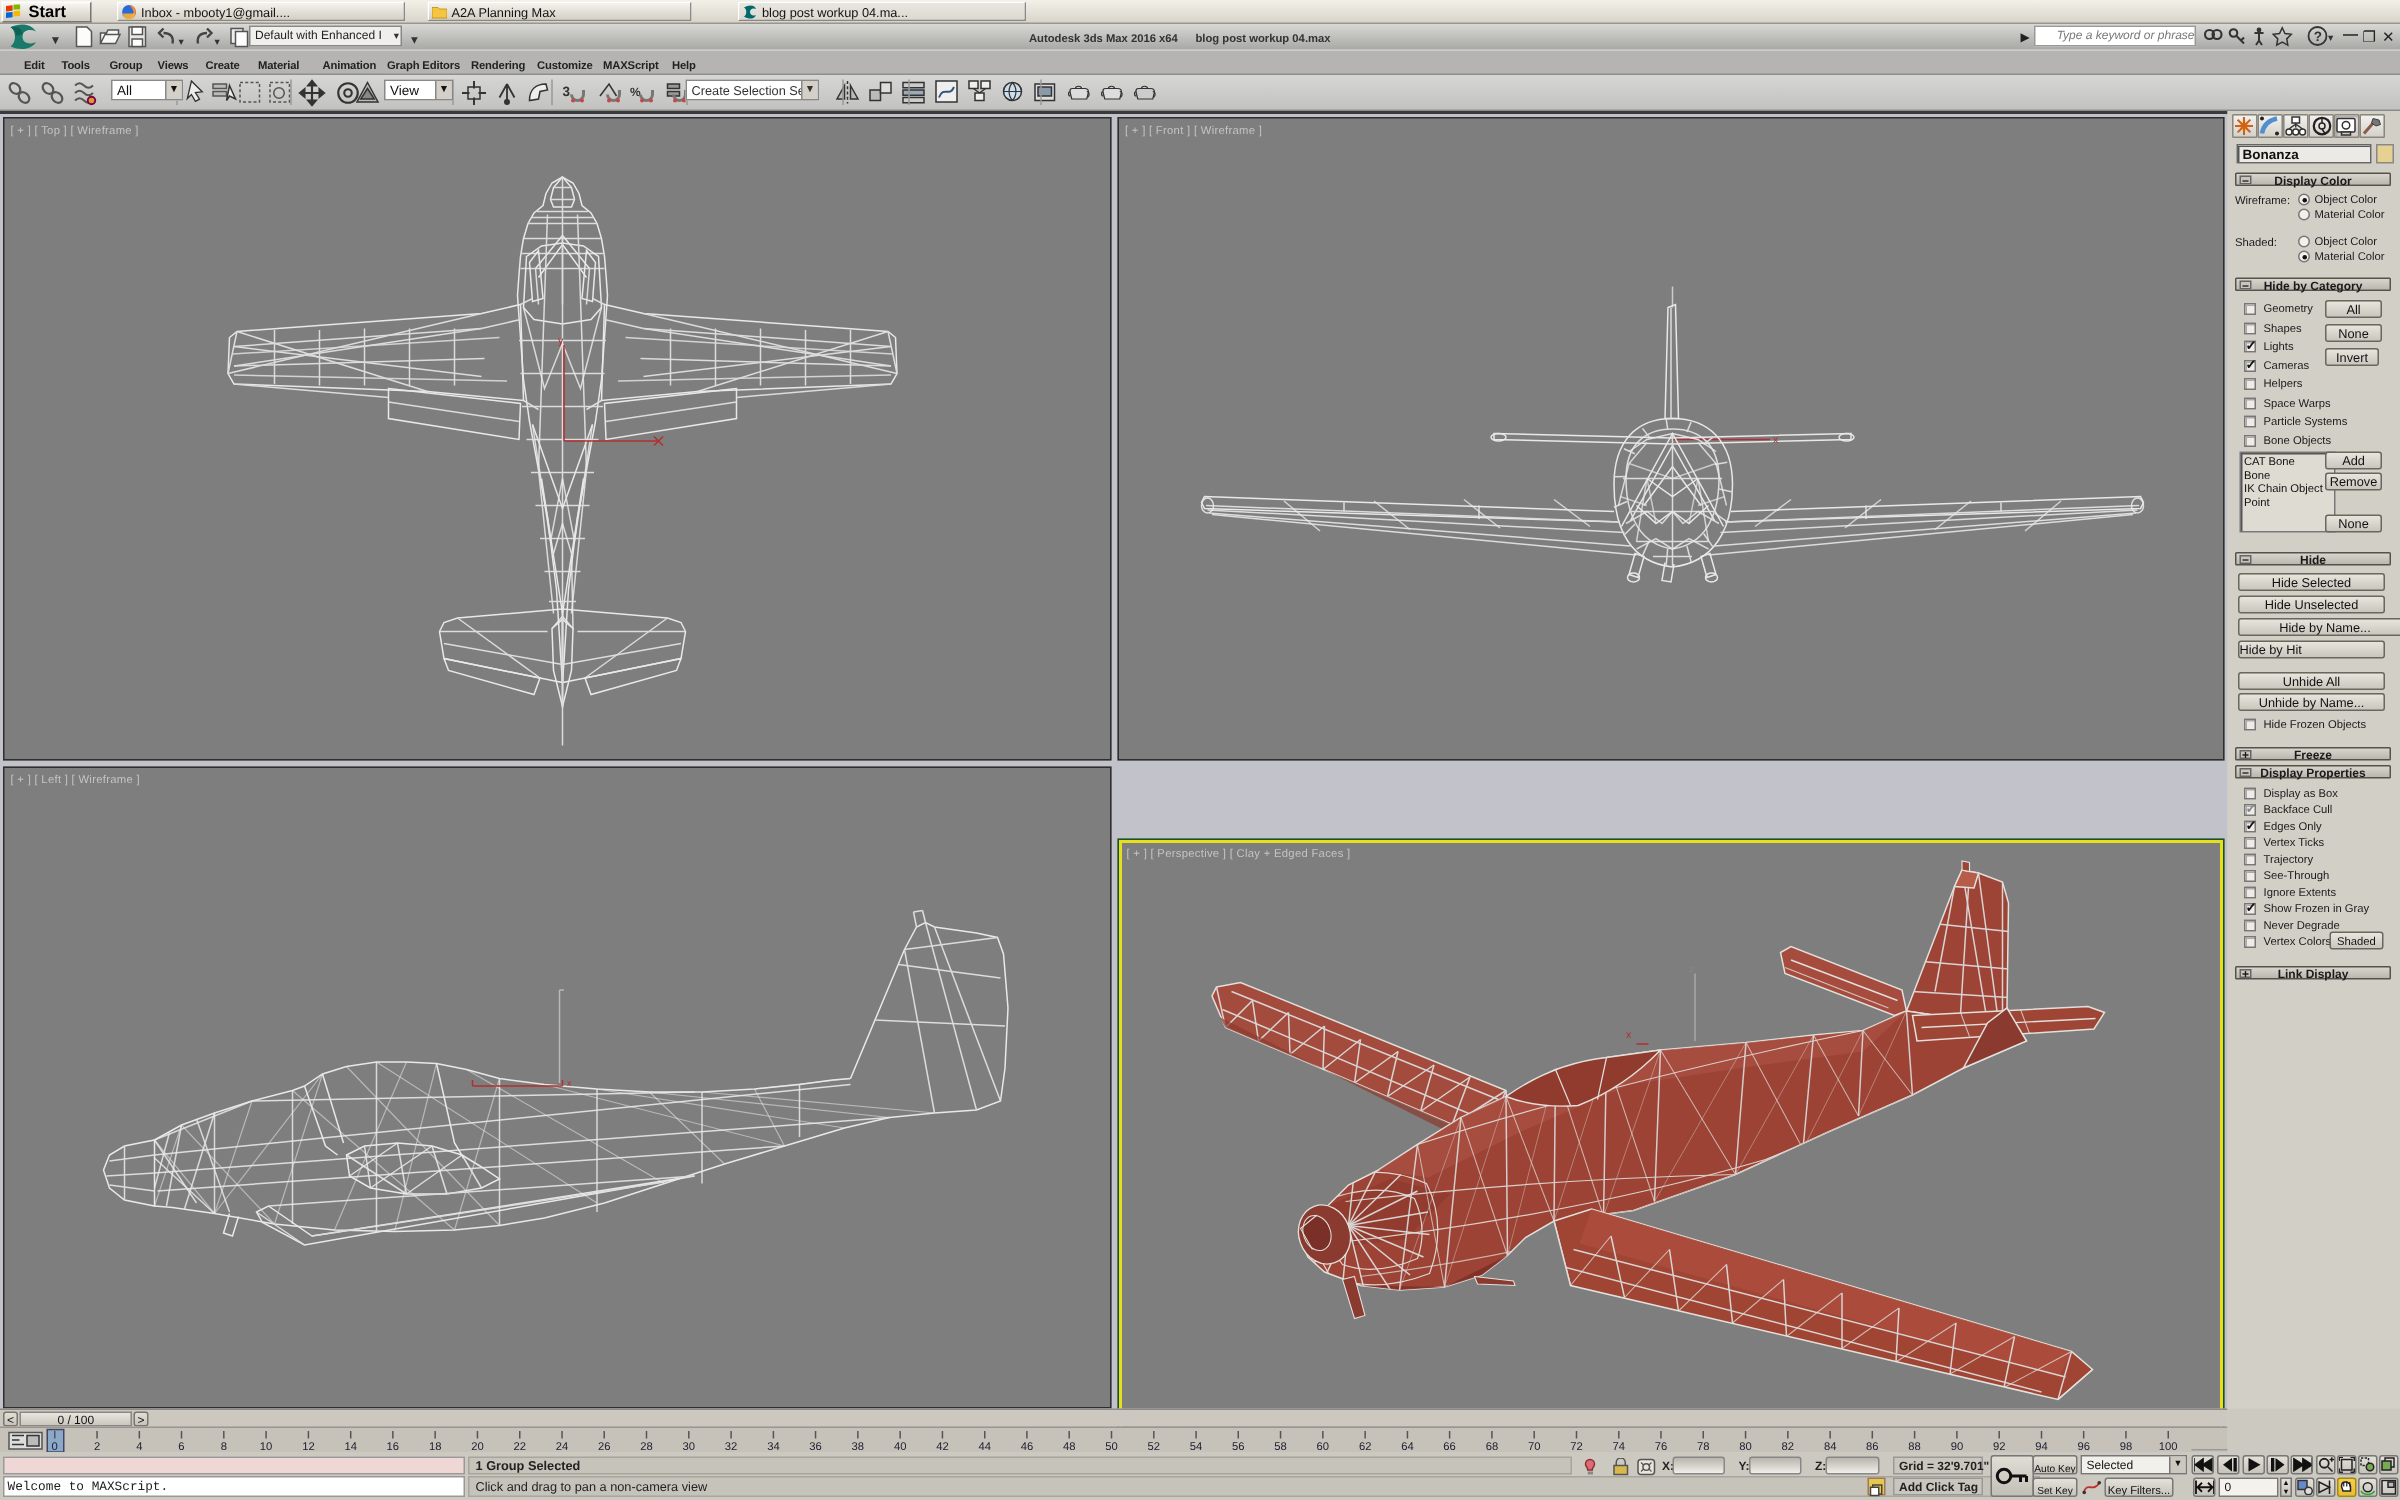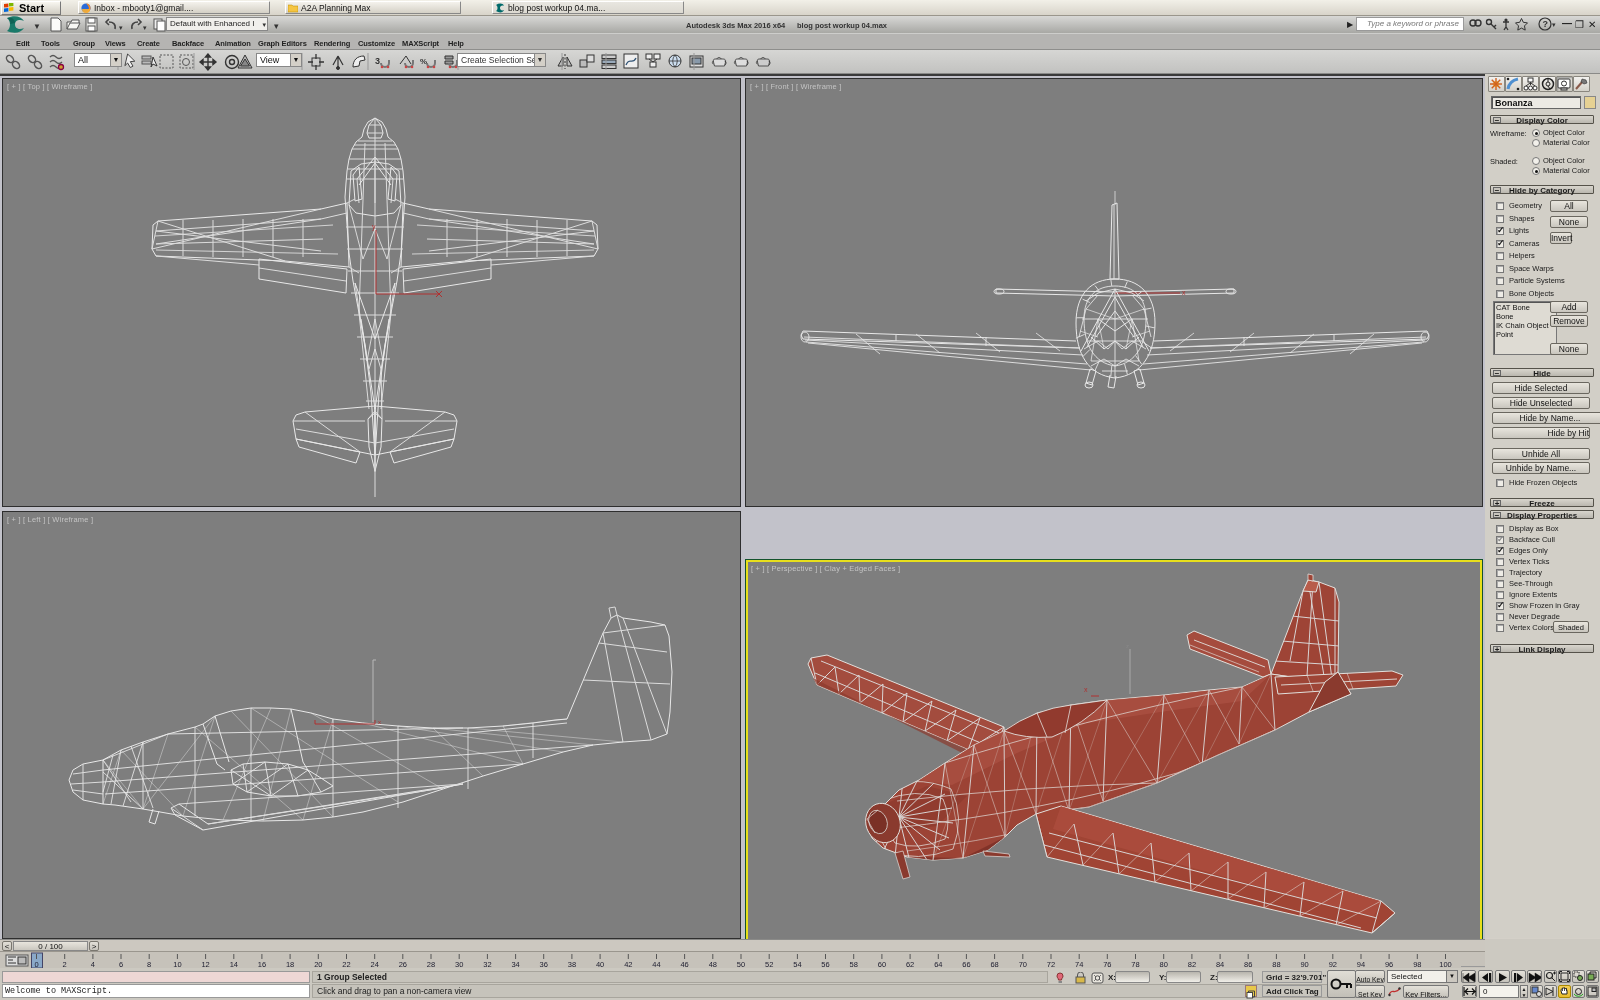--- a/index.html
+++ b/index.html
@@ -8,21 +8,21 @@
 #taskbar{position:absolute;top:0;left:0;width:1600px;height:16px;background:linear-gradient(#f2f0e8,#d8d4ca);border-bottom:1px solid #9a968c;}
 .tbtn{position:absolute;top:1px;height:13px;background:linear-gradient(#f4f2ec,#d4d0c6);border:1px solid #888;border-top-color:#fff;border-left-color:#fff;border-radius:1px;font-size:8.5px;color:#111;line-height:12px;padding-left:15px;overflow:hidden;white-space:nowrap;}
 .ticon{position:absolute;left:2px;top:1px;width:10px;height:10px;}
 #startbtn{position:absolute;top:1px;left:1px;width:60px;height:14px;background:linear-gradient(#f8f6f0,#d0ccc2);border:1px solid #777;border-top-color:#fff;border-left-color:#fff;font-weight:bold;font-size:11px;color:#000;padding-left:17px;line-height:13px;}
 #tray{position:absolute;top:0;right:0;height:16px;font-size:9px;color:#222;}
 
 #titlebar{position:absolute;top:16px;left:0;width:1600px;height:17px;background:linear-gradient(#d8d8d6,#a8a8a4);}
 #titlebar .tt{position:absolute;top:5px;font-size:7.5px;font-weight:bold;color:#333;}
 .qicon{position:absolute;top:1px;width:15px;height:15px;}
 #wsbox{position:absolute;left:166px;top:1px;width:102px;height:14px;background:#f0efec;border:1px solid #888;font-size:8px;color:#222;line-height:12px;padding-left:3px;white-space:nowrap;overflow:hidden;}
-#searchbox{position:absolute;left:1356px;top:1px;width:108px;height:14px;background:#fff;border:1px solid #999;font-size:8px;font-style:italic;color:#777;line-height:12px;padding-left:10px;}
+#searchbox{position:absolute;left:1356px;top:1px;width:108px;height:14px;background:#fff;border:1px solid #999;font-size:8px;font-style:italic;color:#777;line-height:12px;padding-left:10px;text-align:right;}
 
 #menubar{position:absolute;top:33px;left:0;width:1600px;height:17px;background:#b5b4b2;border-top:1px solid #cdcdcb;border-bottom:1px solid #8e8e8c;}
 #menubar span{position:absolute;top:5px;font-size:7.5px;font-weight:bold;letter-spacing:-0.1px;color:#222;}
 
 #toolbar{position:absolute;top:50px;left:0;width:1600px;height:24px;background:linear-gradient(#d6d6d4,#c2c2c0);border-bottom:1px solid #8a8a88;}
 
 #viewwrap{position:absolute;top:74px;left:0;width:1485px;height:865px;background:#c2c2ca;border-top:2px solid #3a3a3a;}
 .vp{position:absolute;background:#7e7e7e;border:1px solid #2e2e2e;}
 .vplabel{position:absolute;top:3px;left:4px;font-size:7.5px;color:#c4c4c4;letter-spacing:0.2px;}
 #vp4{border:2px solid #14532d;outline:2px solid #e8df1c;outline-offset:-3px;margin-top:48px;}
@@ -123,21 +123,21 @@
   <span class="abs" style="left:1575px;top:3px;font-size:10px;color:#222">❐</span>
   <span class="abs" style="left:1588px;top:3px;font-size:10px;color:#222">✕</span>
 </div>
 
 <div id="menubar">
 <span style="left:16px">Edit</span>
       <span style="left:41px">Tools</span>
       <span style="left:73px">Group</span>
       <span style="left:105px">Views</span>
       <span style="left:137px">Create</span>
-      <span style="left:172px">Backface</span>
+      <span style="left:172px">Material</span>
       <span style="left:215px">Animation</span>
       <span style="left:258px">Graph Editors</span>
       <span style="left:314px">Rendering</span>
       <span style="left:358px">Customize</span>
       <span style="left:402px">MAXScript</span>
       <span style="left:448px">Help</span>
 </div>
 
 <div id="toolbar"><svg width="1600" height="24" viewBox="0 0 1600 24" id="tbicons">
         <g transform="translate(6,5)" fill="none" stroke="#555" stroke-width="1.5">
@@ -780,30 +780,30 @@
       <div class="abs" style="left:11px;top:178.0px;width:8px;height:8px;background:#eeece6;border:1px solid #777;box-shadow:inset 1px 1px 0 #aaa"></div>
       <div class="abs" style="left:24px;top:177.0px;font-size:7.5px;color:#1a1a1a;white-space:nowrap">Helpers</div>
       <div class="abs" style="left:11px;top:190.5px;width:8px;height:8px;background:#eeece6;border:1px solid #777;box-shadow:inset 1px 1px 0 #aaa"></div>
       <div class="abs" style="left:24px;top:189.5px;font-size:7.5px;color:#1a1a1a;white-space:nowrap">Space Warps</div>
       <div class="abs" style="left:11px;top:203.0px;width:8px;height:8px;background:#eeece6;border:1px solid #777;box-shadow:inset 1px 1px 0 #aaa"></div>
       <div class="abs" style="left:24px;top:202.0px;font-size:7.5px;color:#1a1a1a;white-space:nowrap">Particle Systems</div>
       <div class="abs" style="left:11px;top:215.5px;width:8px;height:8px;background:#eeece6;border:1px solid #777;box-shadow:inset 1px 1px 0 #aaa"></div>
       <div class="abs" style="left:24px;top:214.5px;font-size:7.5px;color:#1a1a1a;white-space:nowrap">Bone Objects</div>
       <div class="abs" style="left:65px;top:126px;width:38px;height:12px;background:linear-gradient(#e8e5dd,#c9c6be);border:1px solid #6a675f;border-radius:2px;font-size:8.5px;color:#111;text-align:center;line-height:11px">All</div>
       <div class="abs" style="left:65px;top:142px;width:38px;height:12px;background:linear-gradient(#e8e5dd,#c9c6be);border:1px solid #6a675f;border-radius:2px;font-size:8.5px;color:#111;text-align:center;line-height:11px">None</div>
-      <div class="abs" style="left:65px;top:158px;width:22px;height:12px;background:linear-gradient(#e8e5dd,#c9c6be);border:1px solid #6a675f;border-radius:2px;font-size:8.5px;color:#111;text-align:center;line-height:11px">Invert</div>
+      <div class="abs" style="left:65px;top:158px;width:36px;height:12px;background:linear-gradient(#e8e5dd,#c9c6be);border:1px solid #6a675f;border-radius:2px;font-size:8.5px;color:#111;text-align:center;line-height:11px">Invert</div>
       <div class="abs" style="left:8px;top:227px;width:64px;height:54px;background:#dedbd3;border:1px solid #777;box-shadow:inset 1px 1px 0 #555;font-size:7.5px;color:#111;line-height:9px;padding:1px 0 0 2px">CAT Bone<br>Bone<br>IK Chain Object<br>Point</div>
       <div class="abs" style="left:65px;top:227px;width:38px;height:12px;background:linear-gradient(#e8e5dd,#c9c6be);border:1px solid #6a675f;border-radius:2px;font-size:8.5px;color:#111;text-align:center;line-height:11px">Add</div>
       <div class="abs" style="left:65px;top:241px;width:38px;height:12px;background:linear-gradient(#e8e5dd,#c9c6be);border:1px solid #6a675f;border-radius:2px;font-size:8.5px;color:#111;text-align:center;line-height:11px">Remove</div>
       <div class="abs" style="left:65px;top:269px;width:38px;height:12px;background:linear-gradient(#e8e5dd,#c9c6be);border:1px solid #6a675f;border-radius:2px;font-size:8.5px;color:#111;text-align:center;line-height:11px">None</div>
       <div class="abs" style="left:5px;top:294px;width:104px;height:9px;background:linear-gradient(#d8d5cd,#bab7af);border:1px solid #55524a;border-radius:1px;font-size:8px;font-weight:bold;color:#1a1a1a;text-align:center;line-height:9px">Hide<span style="position:absolute;left:2px;top:1px;width:8px;height:6px;border:1px solid #666;background:#c8c5bd;font-size:8px;line-height:5px;text-align:center">−</span></div>
       <div class="abs" style="left:7px;top:308px;width:98px;height:12px;background:linear-gradient(#e8e5dd,#c9c6be);border:1px solid #6a675f;border-radius:2px;font-size:8.5px;color:#111;text-align:center;line-height:11px">Hide Selected</div>
       <div class="abs" style="left:7px;top:323px;width:98px;height:12px;background:linear-gradient(#e8e5dd,#c9c6be);border:1px solid #6a675f;border-radius:2px;font-size:8.5px;color:#111;text-align:center;line-height:11px">Hide Unselected</div>
       <div class="abs" style="left:7px;top:338px;width:116px;height:12px;background:linear-gradient(#e8e5dd,#c9c6be);border:1px solid #6a675f;border-radius:2px;font-size:8.5px;color:#111;text-align:center;line-height:11px">Hide by Name...</div>
-      <div class="abs" style="left:7px;top:353px;width:98px;height:12px;background:linear-gradient(#e8e5dd,#c9c6be);border:1px solid #6a675f;border-radius:2px;font-size:8.5px;color:#111;text-align:right;line-height:11px">Hide by Hit</div>
+      <div class="abs" style="left:7px;top:353px;width:98px;height:12px;background:linear-gradient(#e8e5dd,#c9c6be);border:1px solid #6a675f;border-radius:2px;font-size:8.5px;color:#111;text-align:left;line-height:11px">Hide by Hit</div>
       <div class="abs" style="left:7px;top:374px;width:98px;height:12px;background:linear-gradient(#e8e5dd,#c9c6be);border:1px solid #6a675f;border-radius:2px;font-size:8.5px;color:#111;text-align:center;line-height:11px">Unhide All</div>
       <div class="abs" style="left:7px;top:388px;width:98px;height:12px;background:linear-gradient(#e8e5dd,#c9c6be);border:1px solid #6a675f;border-radius:2px;font-size:8.5px;color:#111;text-align:center;line-height:11px">Unhide by Name...</div>
       <div class="abs" style="left:11px;top:405px;width:8px;height:8px;background:#eeece6;border:1px solid #777;box-shadow:inset 1px 1px 0 #aaa"></div>
       <div class="abs" style="left:24px;top:404px;font-size:7.5px;color:#1a1a1a;white-space:nowrap">Hide Frozen Objects</div>
       <div class="abs" style="left:5px;top:424px;width:104px;height:9px;background:linear-gradient(#d8d5cd,#bab7af);border:1px solid #55524a;border-radius:1px;font-size:8px;font-weight:bold;color:#1a1a1a;text-align:center;line-height:9px">Freeze<span style="position:absolute;left:2px;top:1px;width:8px;height:6px;border:1px solid #666;background:#c8c5bd;font-size:8px;line-height:5px;text-align:center">+</span></div>
       <div class="abs" style="left:5px;top:436px;width:104px;height:9px;background:linear-gradient(#d8d5cd,#bab7af);border:1px solid #55524a;border-radius:1px;font-size:8px;font-weight:bold;color:#1a1a1a;text-align:center;line-height:9px">Display Properties<span style="position:absolute;left:2px;top:1px;width:8px;height:6px;border:1px solid #666;background:#c8c5bd;font-size:8px;line-height:5px;text-align:center">−</span></div>
       <div class="abs" style="left:11px;top:451px;width:8px;height:8px;background:#eeece6;border:1px solid #777;box-shadow:inset 1px 1px 0 #aaa"></div>
       <div class="abs" style="left:24px;top:450px;font-size:7.5px;color:#1a1a1a;white-space:nowrap">Display as Box</div>
       <div class="abs" style="left:11px;top:462px;width:8px;height:8px;background:#eeece6;border:1px solid #777;box-shadow:inset 1px 1px 0 #aaa">
         <span style="position:absolute;left:0px;top:-3px;font-size:9px;font-weight:bold;color:#888">✓</span>

